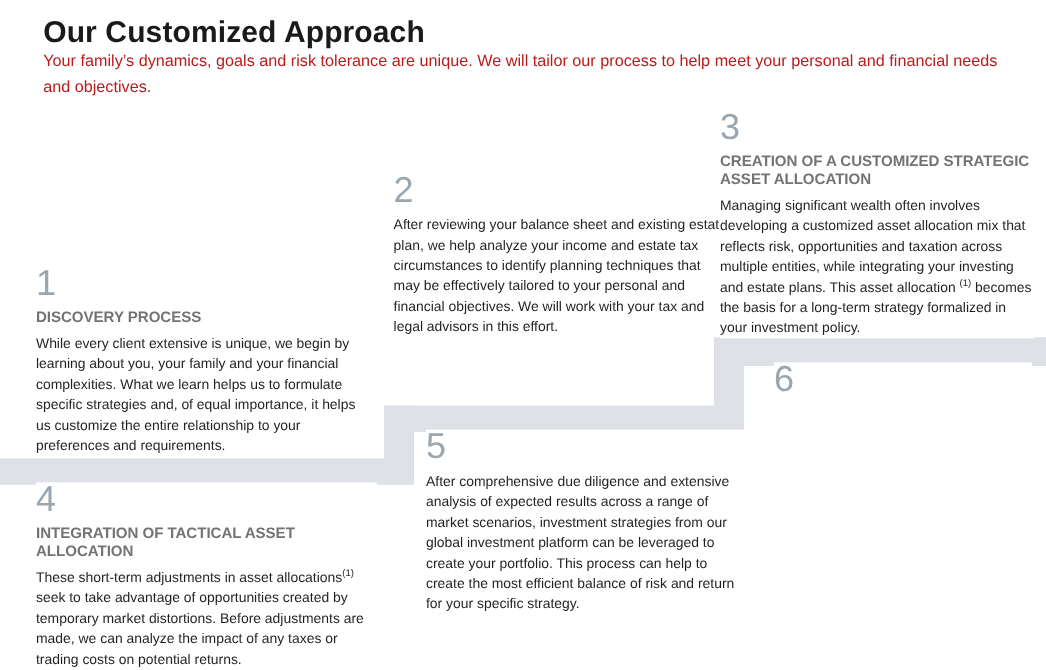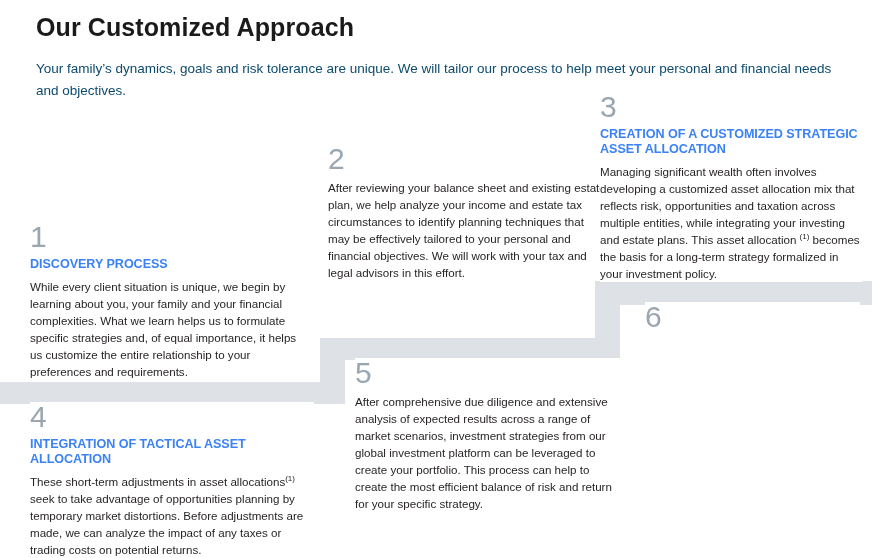--- a/index.html
+++ b/index.html
@@ -47,24 +47,24 @@
     font-weight: 700;
     color: #1a1a1a;
     letter-spacing: 0.1px;
     line-height: 1.2;
     z-index: 3;
     white-space: nowrap;
   }
   .page-intro {
     position: absolute;
     left: 36px;
-    top: 58px;
+    top: 40px;
     width: 800px;
     font-size: 13.5px;
-    color: #0c4a6e;
+    color: #b91c1c;
     line-height: 1.62;
     z-index: 3;
   }
 
   
   .step {
     position: absolute;
     background: #ffffff;
     z-index: 2;
     box-sizing: border-box;
@@ -73,21 +73,21 @@
     font-size: 30px;
     font-weight: 400;
     color: #9aa6b0;
     line-height: 1;
     margin: 0 0 5px 0;
     letter-spacing: 0.5px;
   }
   .step-head {
     font-size: 12.6px;
     font-weight: bold;
-    color: #3b82f6;
+    color: #737373;
     line-height: 1.18;
     letter-spacing: -0.05px;
     margin: 0 0 6px 0;
     text-transform: uppercase;
   }
   .step-body {
     font-size: 11.6px;
     color: #231f20;
     line-height: 1.47;
     margin: 0;
@@ -124,38 +124,38 @@
     <div class="stair" style="left:0px; top:382px; width:345px; height:22px;"></div>
   </div>
 
   <div class="page-title">Our Customized Approach</div>
 
   <div class="page-intro">Your family’s dynamics, goals and risk tolerance are unique. We will tailor our process to help meet your personal and financial needs and objectives.</div>
 
   <div class="step" id="step-1">
     <div class="step-num">1</div>
     <div class="step-head">DISCOVERY PROCESS</div>
-    <p class="step-body">While every client situation is unique, we begin by learning about you, your family and your financial complexities. What we learn helps us to formulate specific strategies and, of equal importance, it helps us customize the entire relationship to your preferences and requirements.</p>
+    <p class="step-body">While every client extensive is unique, we begin by learning about you, your family and your financial complexities. What we learn helps us to formulate specific strategies and, of equal importance, it helps us customize the entire relationship to your preferences and requirements.</p>
   </div>
 
   <div class="step" id="step-2">
     <div class="step-num">2</div>
     <p class="step-body">After reviewing your balance sheet and existing estate plan, we help analyze your income and estate tax circumstances to identify planning techniques that may be effectively tailored to your personal and financial objectives. We will work with your tax and legal advisors in this effort.</p>
   </div>
 
   <div class="step" id="step-3">
     <div class="step-num">3</div>
     <div class="step-head">CREATION OF A CUSTOMIZED STRATEGIC ASSET ALLOCATION</div>
     <p class="step-body"><span>Managing significant wealth often involves developing a customized asset allocation mix that reflects risk, opportunities and taxation across multiple entities, while integrating your investing and estate plans. This asset allocation </span><span class="fn">(1)</span><span> becomes the basis for a long-term strategy formalized in your investment policy.</span></p>
   </div>
 
   <div class="step" id="step-4">
     <div class="step-num">4</div>
     <div class="step-head">INTEGRATION OF TACTICAL ASSET ALLOCATION</div>
-    <p class="step-body"><span>These short-term adjustments in asset allocations</span><span class="fn">(1)</span><span> seek to take advantage of opportunities planning by temporary market distortions. Before adjustments are made, we can analyze the impact of any taxes or trading costs on potential returns.</span></p>
+    <p class="step-body"><span>These short-term adjustments in asset allocations</span><span class="fn">(1)</span><span> seek to take advantage of opportunities created by temporary market distortions. Before adjustments are made, we can analyze the impact of any taxes or trading costs on potential returns.</span></p>
   </div>
 
   <div class="step" id="step-5">
     <div class="step-num">5</div>
     <p class="step-body">After comprehensive due diligence and extensive analysis of expected results across a range of market scenarios, investment strategies from our global investment platform can be leveraged to create your portfolio. This process can help to create the most efficient balance of risk and return for your specific strategy.</p>
   </div>
 
   <div class="step" id="step-6">
     <div class="step-num">6</div>
   </div>

